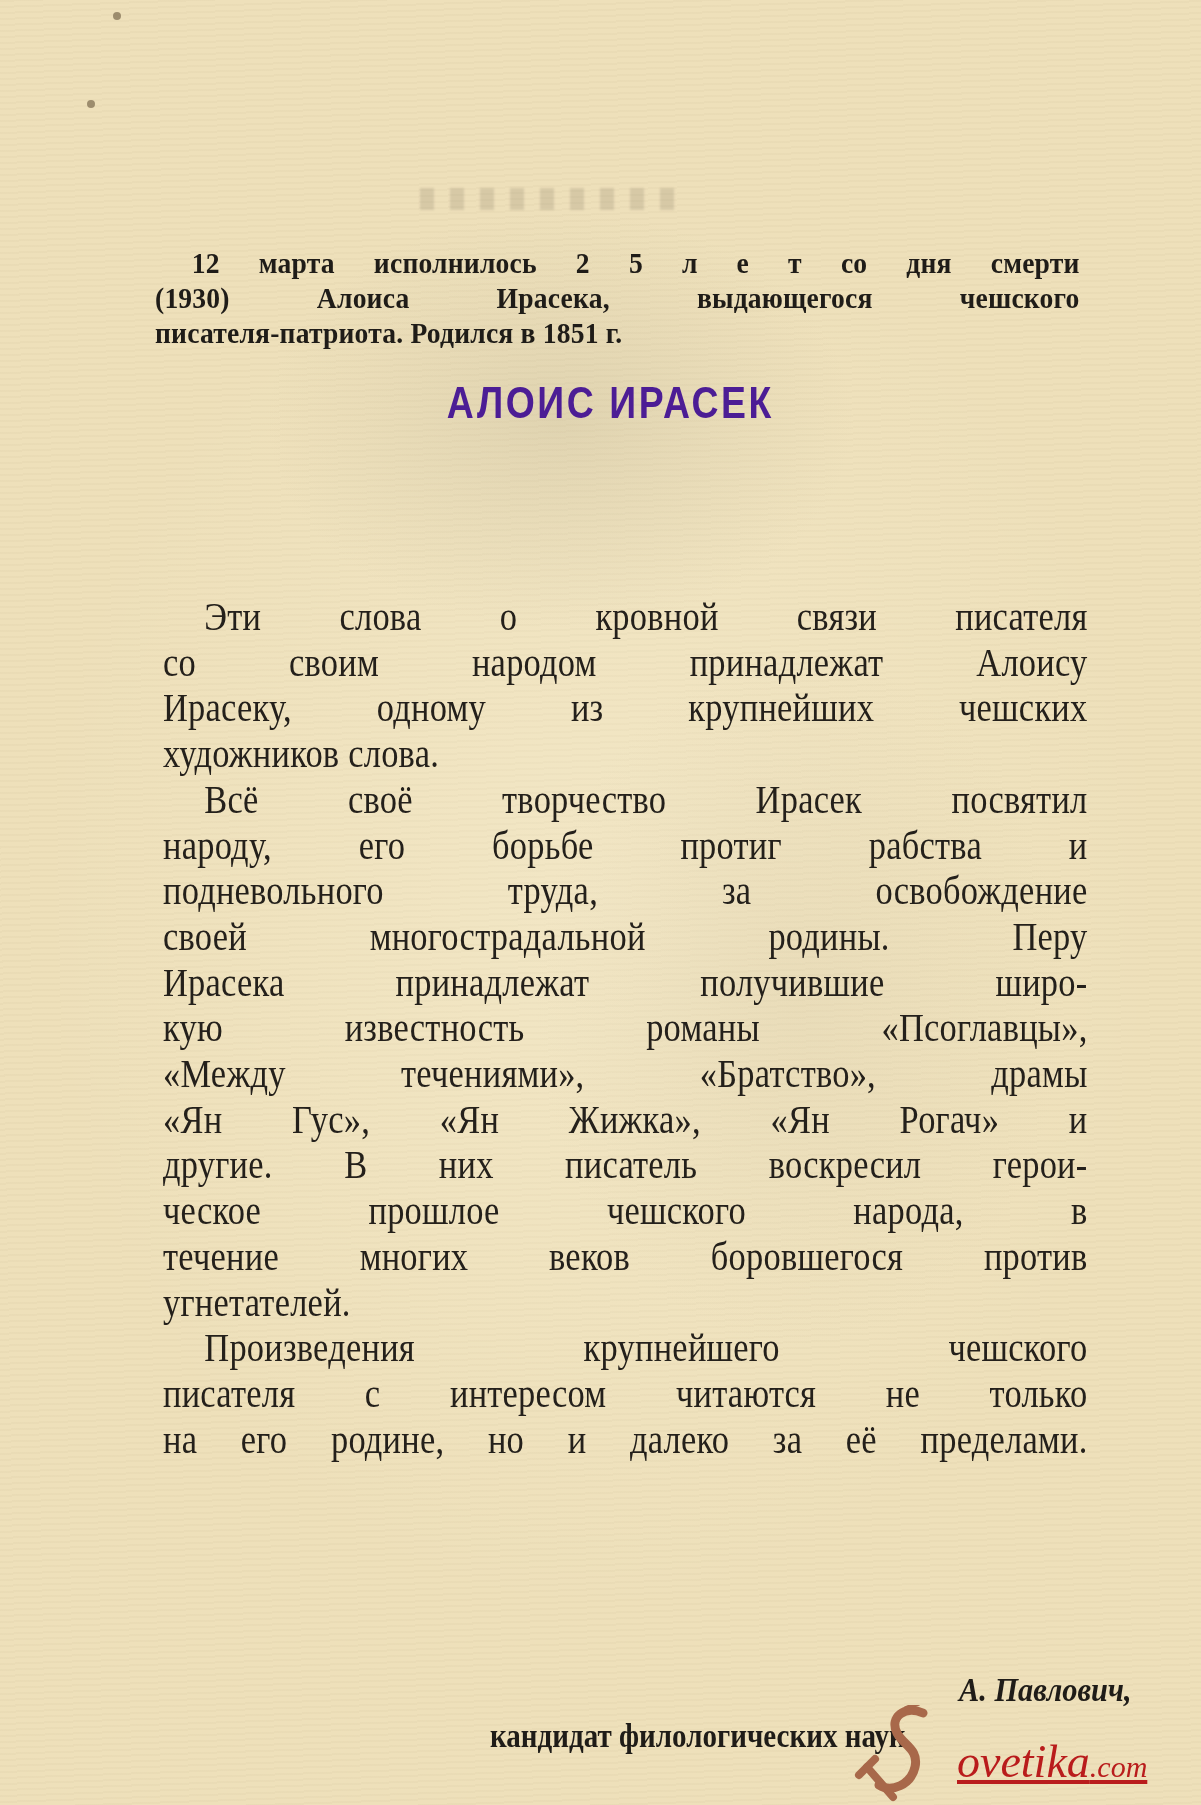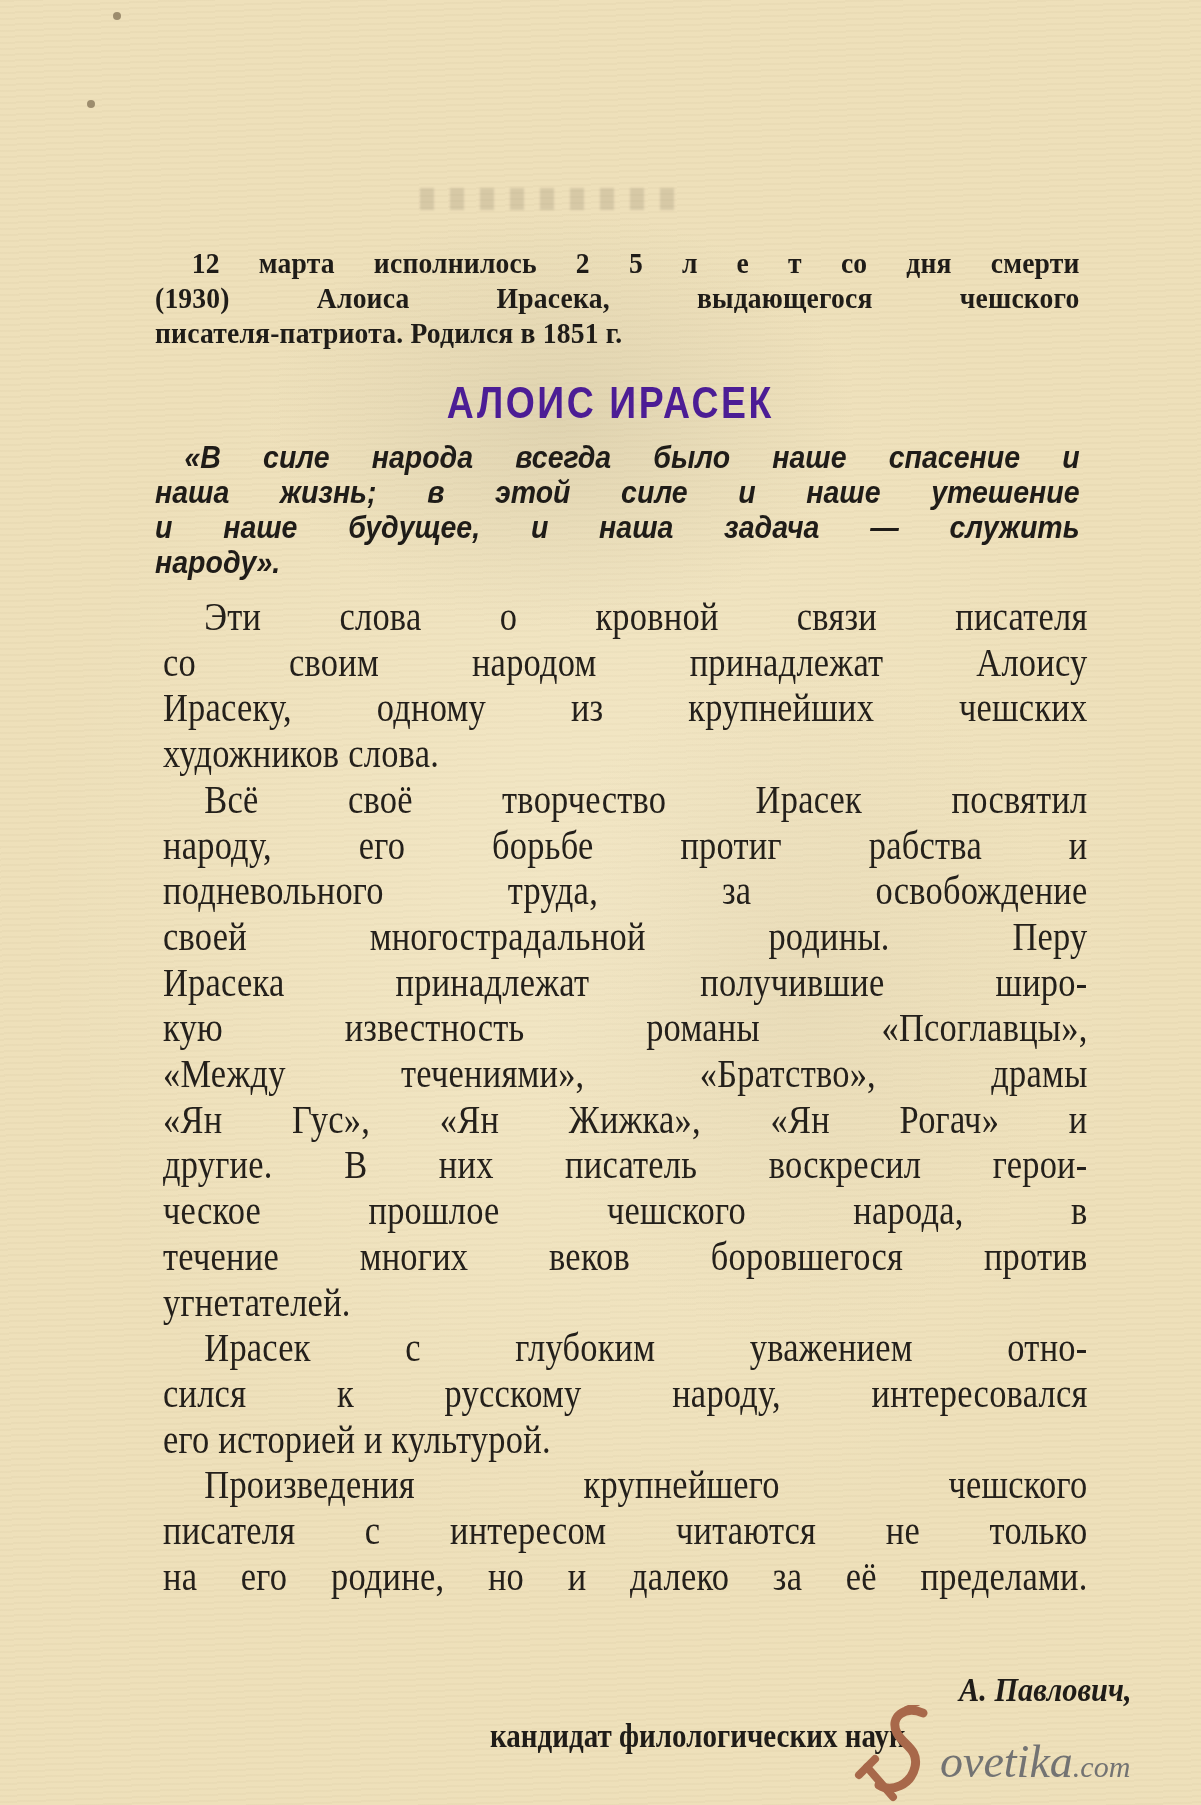--- a/index.html
+++ b/index.html
@@ -54,22 +54,22 @@
     color: #24201b;
   }
   .body .para .line.first { text-indent: 48px; }
   .body .para .line.last { text-align-last: left; }
   .sign { position: absolute; right: 117px; top: 1672px; font-size: 33px; font-style: italic; font-weight: bold; text-align: right; }
   .sign span { display: inline-block; transform: scaleX(0.92); transform-origin: right; }
   .cred { position: absolute; left: 490px; top: 1718px; font-size: 33px; font-weight: bold; white-space: nowrap; }
   .cred span { display: inline-block; transform: scaleX(0.88); transform-origin: left; }
   .watermark { position: absolute; left: 845px; top: 1705px; width: 356px; height: 100px; }
   .wm-text {
-    position: absolute; left: 95px; top: 30px; color: #737373; font-size: 46px;
-    font-style: italic; font-family: "Liberation Serif", serif; white-space: nowrap;
+    position: absolute; left: 112px; top: 30px; color: #b91c1c; font-size: 46px;
+    font-style: italic; font-family: "Liberation Serif", serif; white-space: nowrap; text-decoration: underline;
   }
   .wm-text .small { font-size: 30px; }
 </style>
 </head>
 <body>
 
 <div class="page">
   <div class="ghost"></div>
   <div class="dot" style="left:113px;top:12px;"></div>
   <div class="dot" style="left:87px;top:100px;"></div>
@@ -77,26 +77,20 @@
   <div class="column intro">
     <div class="line first">12 марта исполнилось 2 5 л е т со дня смерти</div>
     <div class="line">(1930) Алоиса Ирасека, выдающегося чешского</div>
     <div class="line last">писателя-патриота. Родился в 1851 г.</div>
   </div>
 
   <div class="title">
     <span>АЛОИС ИРАСЕК</span>
   </div>
 
-  <div class="column epigraph">
-    <div class="line first">«В силе народа всегда было наше спасение и</div>
-    <div class="line">наша жизнь; в этой силе и наше утешение</div>
-    <div class="line">и наше будущее, и наша задача — служить</div>
-    <div class="line last">народу».</div>
-  </div>
 
   <div class="column body">
     <div class="para">
       <div class="line first">Эти слова о кровной связи писателя</div>
       <div class="line">со своим народом принадлежат Алоису</div>
       <div class="line">Ирасеку, одному из крупнейших чешских</div>
       <div class="line last">художников слова.</div>
     </div>
     <div class="para">
       <div class="line first">Всё своё творчество Ирасек посвятил</div>
@@ -104,25 +98,20 @@
       <div class="line">подневольного труда, за освобождение</div>
       <div class="line">своей многострадальной родины. Перу</div>
       <div class="line">Ирасека принадлежат получившие широ-</div>
       <div class="line">кую известность романы «Псоглавцы»,</div>
       <div class="line">«Между течениями», «Братство», драмы</div>
       <div class="line">«Ян Гус», «Ян Жижка», «Ян Рогач» и</div>
       <div class="line">другие. В них писатель воскресил герои-</div>
       <div class="line">ческое прошлое чешского народа, в</div>
       <div class="line">течение многих веков боровшегося против</div>
       <div class="line last">угнетателей.</div>
-    </div>
-    <div class="para">
-      <div class="line first">Ирасек с глубоким уважением отно-</div>
-      <div class="line">сился к русскому народу, интересовался</div>
-      <div class="line last">его историей и культурой.</div>
     </div>
     <div class="para">
       <div class="line first">Произведения крупнейшего чешского</div>
       <div class="line">писателя с интересом читаются не только</div>
       <div class="line">на его родине, но и далеко за её пределами.</div>
     </div>
   </div>
 
   <div class="sign">
     <span>А. Павлович,</span>

